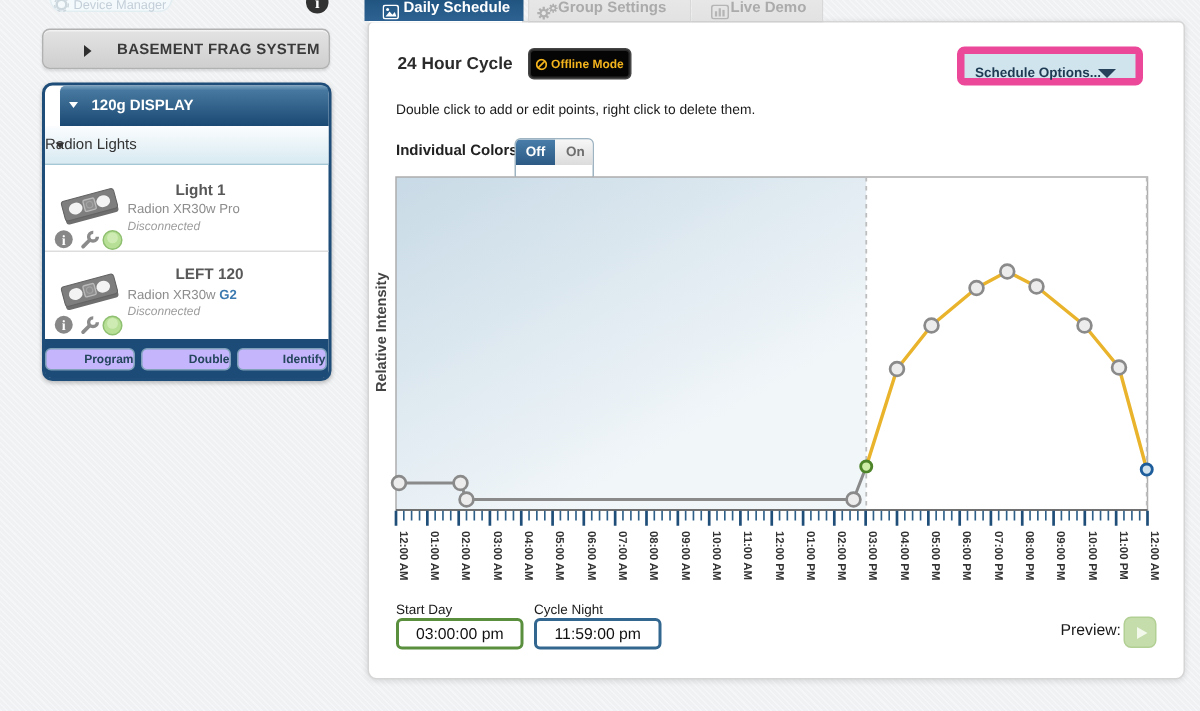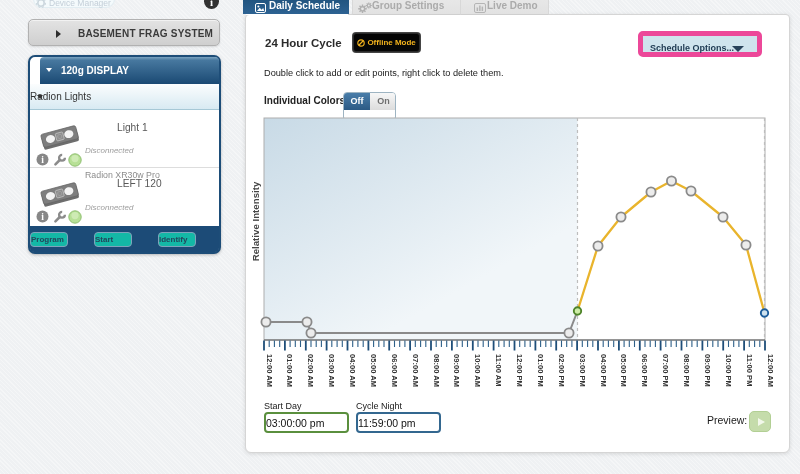--- a/index.html
+++ b/index.html
@@ -24,48 +24,48 @@
   border-radius:7px; box-shadow:0 1px 3px rgba(0,0,0,.25); }
 #gphead { left:0; top:0; right:0; height:27px; border-radius:4px 4px 0 0;
   background:linear-gradient(#7ba3c0 0%, #47789f 12%, #1a4973 100%);
   color:#fff; font-weight:bold; font-size:10px; line-height:27px; padding-left:21px;margin-left:10px; }
 #gphead .arr { position:absolute; left:6px; top:11px; width:0; height:0;
   border-top:4.5px solid #fff; border-left:3.5px solid transparent; border-right:3.5px solid transparent; }
 #gpsub { left:0; top:27px; right:0; height:26px; background:linear-gradient(#fbfdfe,#d8eaf2);
   border-bottom:1px solid #a6c8d6; color:#333; font-size:10px; line-height:26px; }
 #gpsub .arr { position:absolute; left:7px; top:11px; width:0; height:0;
   border-top:4.5px solid #333; border-left:3.5px solid transparent; border-right:3.5px solid transparent; }
-.dev-title { font-weight:normal; font-size:10.2px; color:#585858;padding-left:32px; }
-.dev-sub { font-size:8.8px; color:#8d8d8d;margin-top:36px; }
+.dev-title { font-weight:bold; font-size:10.2px; color:#585858;padding-left:32px; }
+.dev-sub { font-size:8.8px; color:#8d8d8d; }
 .dev-sub b { color:#3d7ab0; font-weight:bold; }
 .dev-disc { font-size:8px; font-style:italic; color:#9d9d9d; }
 #gpbottom { left:0; bottom:0; right:0; height:26px; background:#1c4b77; border-radius:0 0 4px 4px; }
-.gpbtn { position:absolute; top:6px; height:15px; width:38px; background:#14b8a6; border:1px solid #7fa2ba;
-  border-radius:4px; color:#24455c; font-size:8px; font-weight:bold; text-align:left; line-height:14px; }
+.gpbtn { position:absolute; top:6px; height:15px; width:60px; background:#c4b5fd; border:1px solid #7fa2ba;
+  border-radius:4px; color:#24455c; font-size:8px; font-weight:bold; text-align:right; line-height:14px; }
 #sep1 { left:30px; top:167px; width:189px; height:1px; background:#ddd; }
 #main { left:245px; top:14px; width:545px; height:439px; background:#fff; border:1px solid #d5d5d5;
   border-radius:4px 4px 6px 6px; box-shadow:0 1px 4px rgba(0,0,0,.12); }
 .tab { position:absolute; font-size:10px; font-weight:bold; line-height:40px; white-space:nowrap; z-index:3; }
 #tab1 { left:243px; top:-14px; height:28px; width:106px; background:linear-gradient(#16486f,#2d6292); color:#fff; border-radius:4px 4px 0 0; padding-left:26px; }
 #tab2 { left:352px; top:-14px; height:29px; width:109px; background:linear-gradient(#ececec,#e2e2e2) padding-box; color:#ababab; border-left:1px solid #d8d8d8; border-right:1px solid #d8d8d8; border-bottom:1px solid #cfcfcf; padding-left:19px; border-radius:4px 4px 0 0; }
 #tab3 { left:461px; top:-14px; height:29px; width:88px; background:linear-gradient(#ececec,#e2e2e2) padding-box; color:#ababab; border-right:1px solid #d8d8d8; border-bottom:1px solid #cfcfcf; padding-left:26px; border-radius:4px 4px 0 0; }
 #offline { width:67px; height:19px; background:#050505; border:1px solid #2a2a2a;
   border-radius:3px; color:#f3b31d; font-size:8px; font-weight:bold; text-align:center; line-height:18px;
   box-shadow:0 0 0 1px #454545; }
 #schedopt { width:124px; height:26px; background:#cfe4ed; border:5px solid #ec4899;
   border-radius:5px; color:#1e3a52; font-size:9px; font-weight:bold; line-height:25px; padding-left:7px; }
 #schedopt .arr { position:absolute; right:13px; top:10px; width:0; height:0;
   border-top:6px solid #27425a; border-left:6px solid transparent; border-right:6px solid transparent; }
 #toggle { width:53px; height:29px; border-radius:4px; overflow:hidden; border:1px solid #9eb4c2; }
 #tog-off { position:absolute; left:0; top:0; width:26px; height:17px; background:linear-gradient(#497da9,#2c5a85);
   color:#fff; font-size:9px; font-weight:bold; text-align:center; line-height:16px; }
 #tog-on { position:absolute; left:26px; top:0; width:27px; height:17px; background:linear-gradient(#f7f7f7,#dcdcdc);
   color:#6e6e6e; font-size:9px; font-weight:bold; text-align:center; line-height:16px; }
 .inbox { position:absolute; width:85px; height:21px; border-radius:4px; background:#fff;
-  font-size:10.5px; color:#111; line-height:19px; }
+  font-size:10.5px; color:#111; text-align:center; line-height:19px; }
 </style>
 </head>
 <body>
 <div id="dm-pill" class="abs">Device Manager</div>
 <svg class="abs" style="left:36px;top:-2px" width="10" height="10" viewBox="0 0 10 10">
     <circle cx="5" cy="5" r="3.2" fill="none" stroke="#ccd7de" stroke-width="1.6"></circle>
     <circle cx="5" cy="5" r="4.6" fill="none" stroke="#ccd7de" stroke-width="1" stroke-dasharray="2,2"></circle>
   </svg>
 <div id="dm-info" class="abs">i</div>
 <div id="basement" class="abs"><span class="arr"></span>BASEMENT FRAG SYSTEM</div>
@@ -74,21 +74,21 @@
   <div id="gphead" class="abs"><span class="arr"></span>120g DISPLAY</div>
   <div id="gpsub" class="abs"><span class="arr"></span>Radion Lights</div>
   <div class="abs dev-title" style="left:55px;top:65px">Light 1</div>
   <div class="abs dev-sub" style="left:55px;top:77px">Radion XR30w Pro</div>
   <div class="abs dev-disc" style="left:55px;top:89px">Disconnected</div>
   <div class="abs dev-title" style="left:55px;top:121px">LEFT 120</div>
   <div class="abs dev-sub" style="left:55px;top:133.5px">Radion XR30w <b>G2</b></div>
   <div class="abs dev-disc" style="left:55px;top:146px">Disconnected</div>
   <div id="gpbottom" class="abs">
     <div class="gpbtn" style="left:0px">Program</div>
-    <div class="gpbtn" style="left:64px">Start</div>
+    <div class="gpbtn" style="left:64px">Double</div>
     <div class="gpbtn" style="left:128px">Identify</div>
   </div>
 </div>
 <svg style="position:absolute;left:39px;top:124px" width="42" height="30" viewBox="0 0 42 30">
 <g transform="rotate(-15 20 14)">
 <rect x="3" y="8.5" width="36" height="13.5" rx="2" fill="#6e6e6e"></rect>
 <rect x="3" y="6" width="36" height="13.5" rx="2" fill="#7e7e7e" stroke="#646464" stroke-width="0.7"></rect>
 <ellipse cx="11.5" cy="12.8" rx="4.6" ry="3.9" fill="#f3f3f3"></ellipse>
 <ellipse cx="30.5" cy="12.8" rx="4.6" ry="3.9" fill="#f3f3f3"></ellipse>
 <rect x="17.3" y="8.9" width="7.6" height="7.6" rx="1" fill="#8e8e8e" stroke="#b9b9b9" stroke-width="0.9"></rect>

